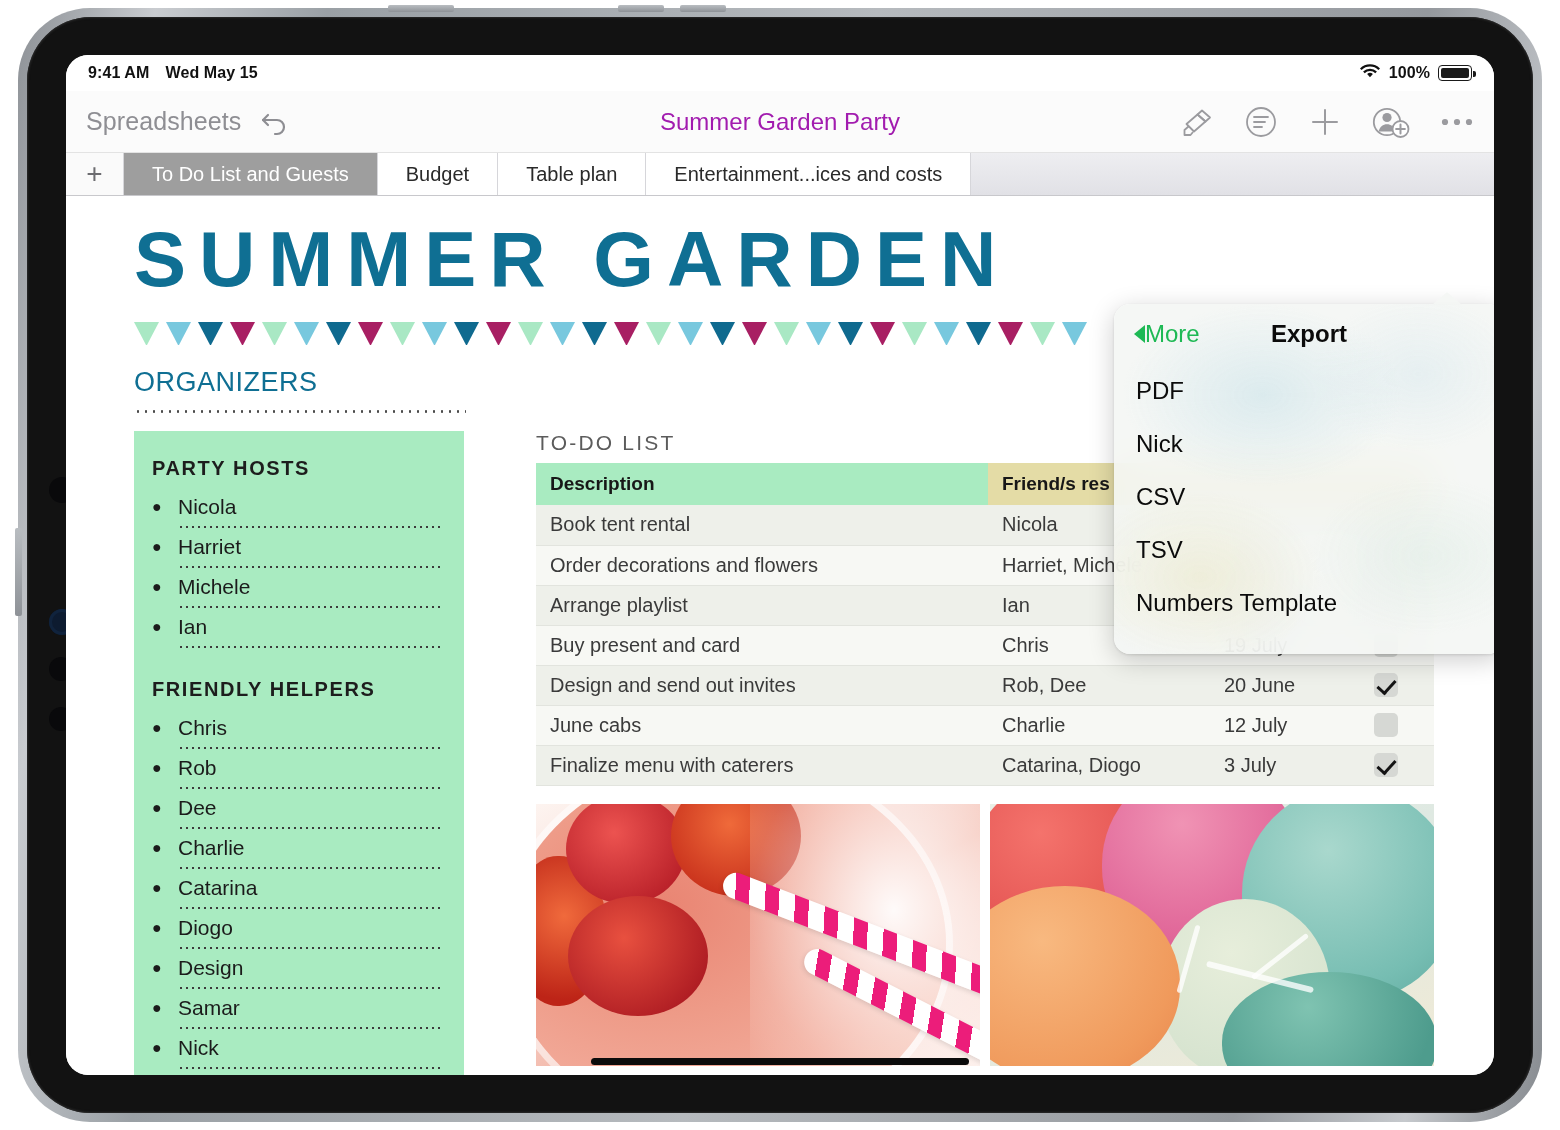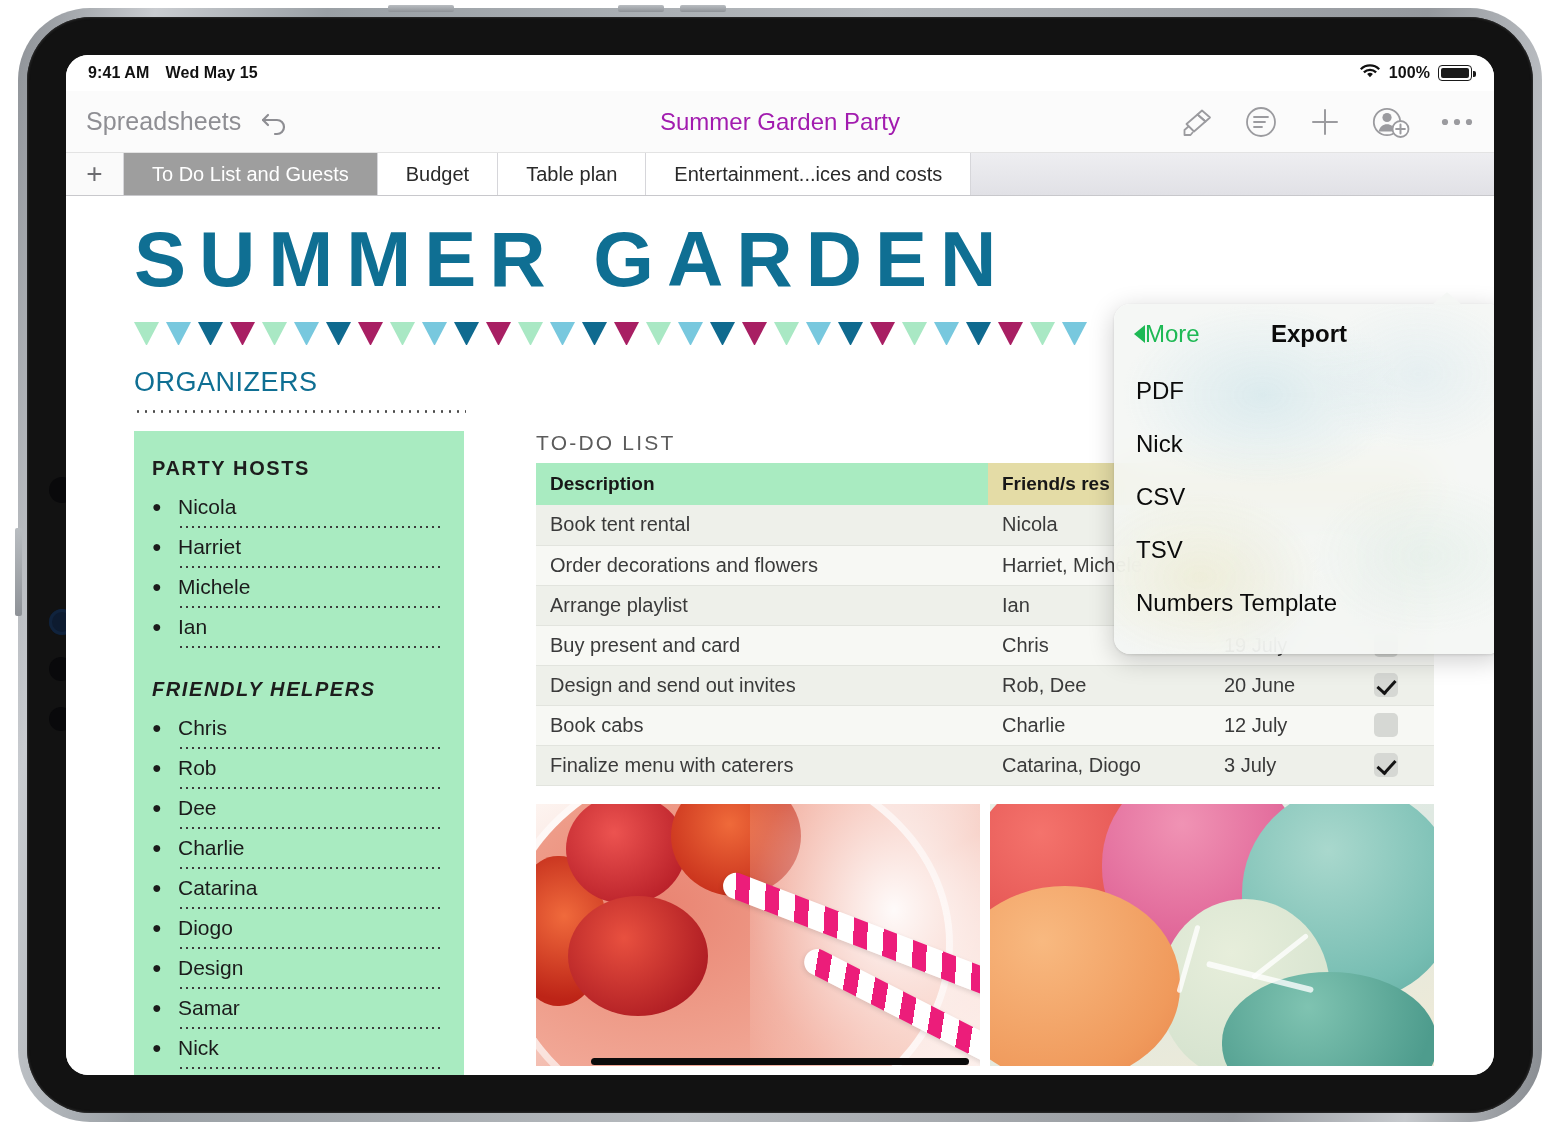--- a/index.html
+++ b/index.html
@@ -172,21 +172,21 @@
     margin-left: 68px;
     width: 332px;
     background: #a9ebc1;
     padding: 26px 22px 26px 18px;
     min-height: 600px;
   }
   .org-h {
     font-size: 20px; font-weight: bold; letter-spacing: 1.6px;
     color: #1d1d1d; margin-bottom: 8px;
   }
-  .org-h.second { margin-top: 30px; font-style: italic; }
+  .org-h.second { margin-top: 30px; }
   .org-li { padding: 7px 0 7px 0; display:flex; align-items:center; }
   .org-li .b { width: 26px; color:#1b1b1b; font-size: 16px; line-height: 1; }
   .org-li .n { font-size: 21px; color: #1b1b1b; }
   .org-sep {
     height: 2px;
     background-image: radial-gradient(circle, #3b3b3b 0.8px, transparent 0.9px);
     background-size: 6px 2px; background-repeat: repeat-x;
     margin-left: 26px;
   }
 
@@ -590,21 +590,21 @@
                     <td class="c-date">19 July</td>
                     <td class="c-done"><span class="cbox"></span></td>
                   </tr>
                   <tr>
                     <td class="c-desc">Design and send out invites</td>
                     <td class="c-who">Rob, Dee</td>
                     <td class="c-date">20 June</td>
                     <td class="c-done"><span class="cbox on"></span></td>
                   </tr>
                   <tr>
-                    <td class="c-desc">Book cabs</td>
+                    <td class="c-desc">June cabs</td>
                     <td class="c-who">Charlie</td>
                     <td class="c-date">12 July</td>
                     <td class="c-done"><span class="cbox"></span></td>
                   </tr>
                   <tr>
                     <td class="c-desc">Finalize menu with caterers</td>
                     <td class="c-who">Catarina, Diogo</td>
                     <td class="c-date">3 July</td>
                     <td class="c-done"><span class="cbox on"></span></td>
                   </tr>

